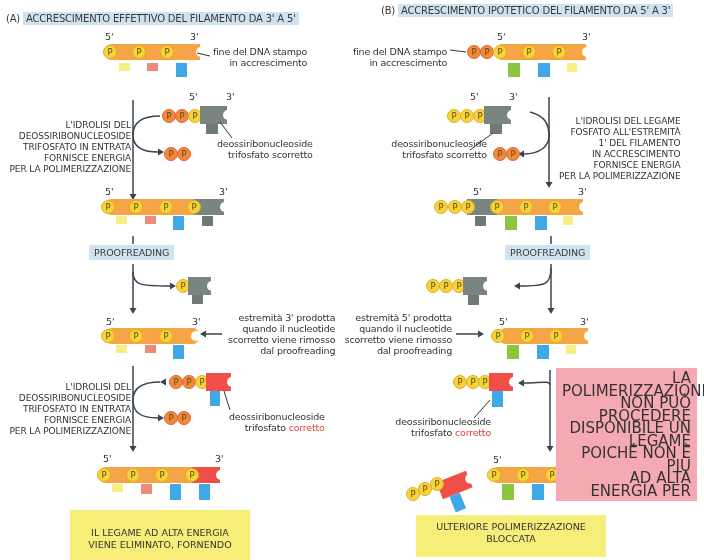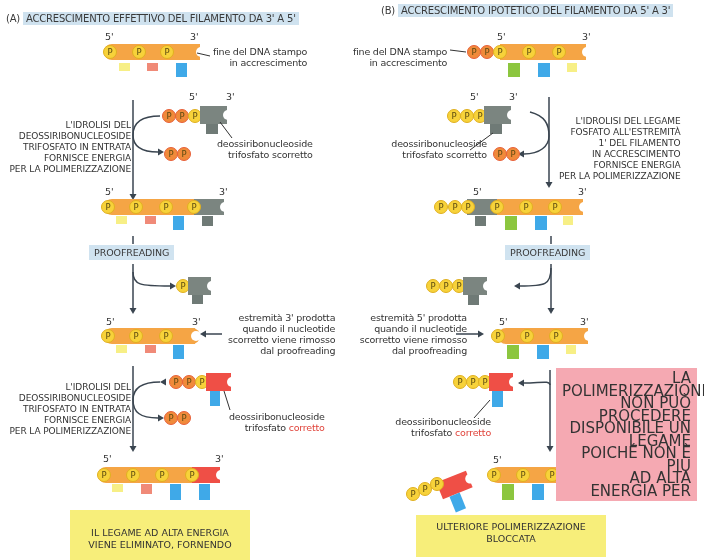--- a/index.html
+++ b/index.html
@@ -322,21 +322,21 @@
 </div>
 <div class="abs caps" style="left:559px;top:116px;">
   <div>L'IDROLISI DEL LEGAME</div>
   <div>FOSFATO ALL'ESTREMITÀ</div>
   <div>1' DEL FILAMENTO</div>
   <div>IN ACCRESCIMENTO</div>
   <div>FORNISCE ENERGIA</div>
   <div>PER LA POLIMERIZZAZIONE</div>
 </div>
 <div class="abs box-blue" style="left:505px;top:245px;">PROOFREADING</div>
-<div class="abs lbl" style="right:237px;top:312px;text-align:right;">
+<div class="abs lbl" style="right:252px;top:312px;text-align:right;">
   <div>estremità 5' prodotta</div>
   <div>quando il nucleotide</div>
   <div>scorretto viene rimosso</div>
   <div>dal proofreading</div>
 </div>
 <div class="abs box-pink" style="left:556px;top:368px;width:129px;">
   <div>LA POLIMERIZZAZIONE</div>
   <div>NON PUÒ PROCEDERE</div>
   <div>DISPONIBILE UN LEGAME</div>
   <div>POICHÉ NON È PIÙ</div>

